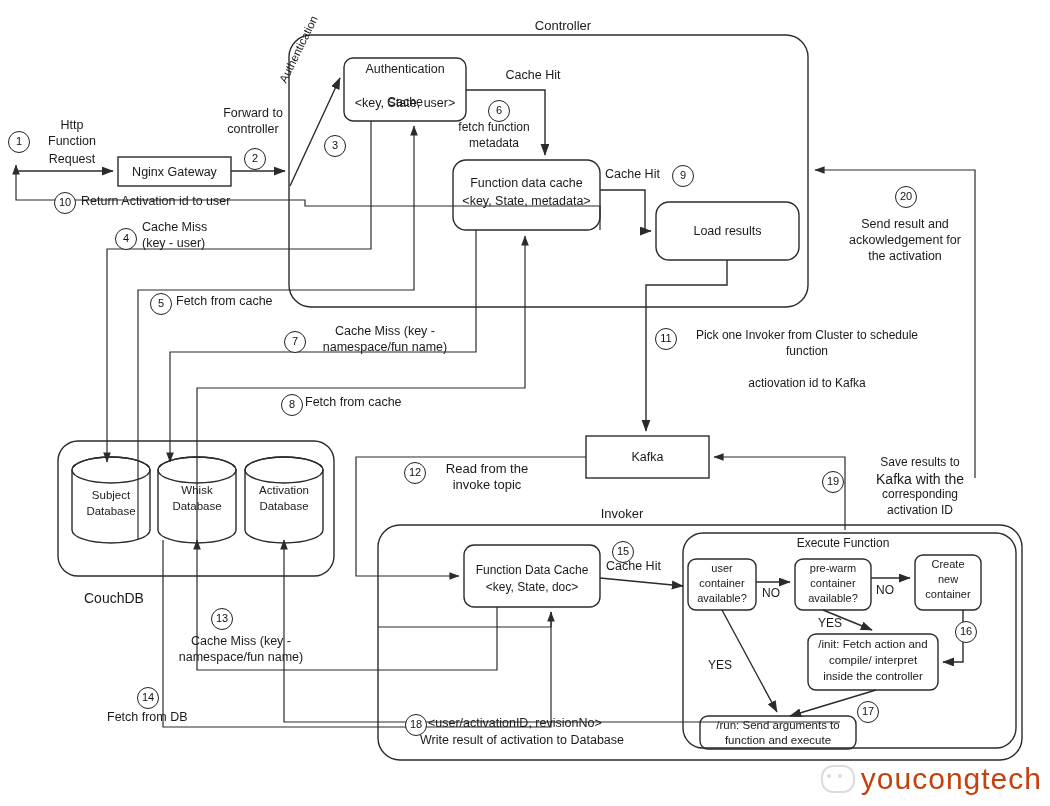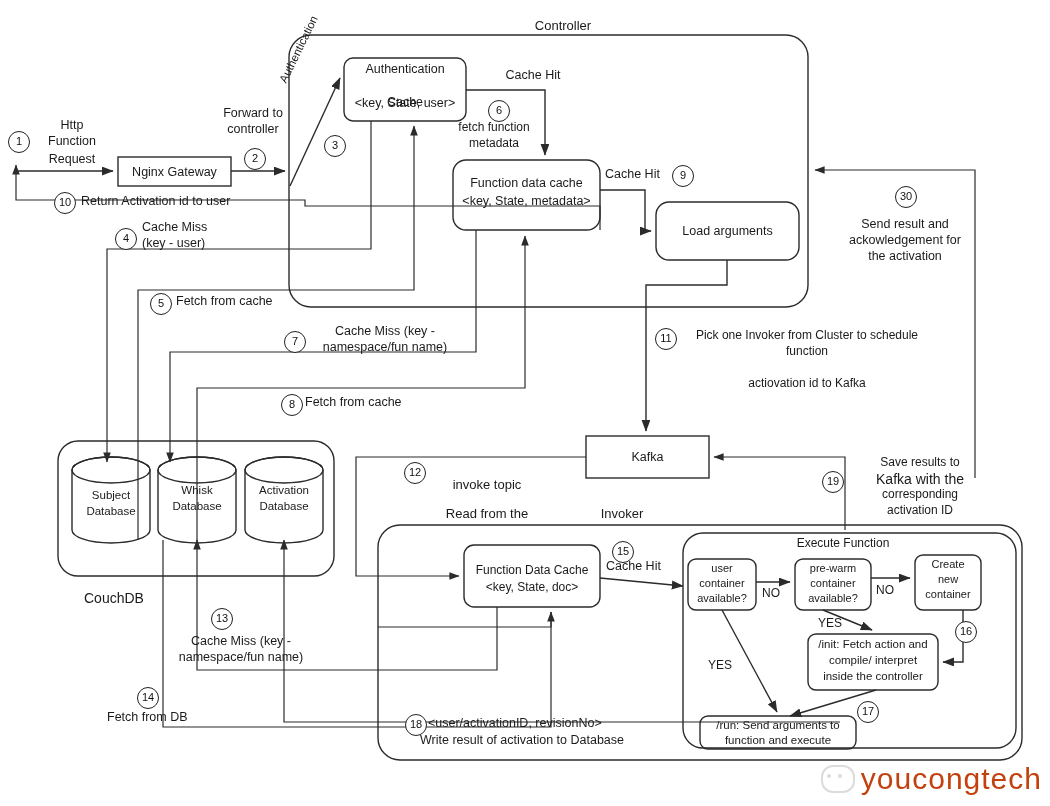--- a/index.html
+++ b/index.html
@@ -136,21 +136,21 @@
 
   <div class="boxlbl" style="left:118px;top:157px;width:113px;height:29px;font-size:12.5px;">Nginx Gateway</div>
 
   <div class="lbl c" style="left:344px;top:62px;width:122px;font-size:12.5px;">Authentication</div>
   <div class="lbl c" style="left:344px;top:95px;width:122px;font-size:12.5px;">Cache</div>
   <div class="lbl c" style="left:344px;top:96px;width:122px;font-size:12.5px;">&lt;key, State, user&gt;</div>
 
   <div class="lbl c" style="left:453px;top:176px;width:147px;font-size:12.5px;">Function data cache</div>
   <div class="lbl c" style="left:451px;top:194px;width:151px;font-size:12.5px;">&lt;key, State, metadata&gt;</div>
 
-  <div class="boxlbl" style="left:656px;top:202px;width:143px;height:58px;font-size:12.5px;">Load arguments</div>
+  <div class="boxlbl" style="left:656px;top:202px;width:143px;height:58px;font-size:12.5px;">Load results</div>
 
   <div class="boxlbl" style="left:586px;top:436px;width:123px;height:42px;font-size:12.5px;text-align:right;">Kafka</div>
 
   <div class="lbl c" style="left:72px;top:489px;width:78px;font-size:11.5px;">Subject</div>
   <div class="lbl c" style="left:72px;top:505px;width:78px;font-size:11.5px;">Database</div>
 
   <div class="lbl c" style="left:158px;top:484px;width:78px;font-size:11.5px;">Whisk</div>
   <div class="lbl c" style="left:158px;top:500px;width:78px;font-size:11.5px;">Database</div>
 
   <div class="lbl c" style="left:245px;top:484px;width:78px;font-size:11.5px;">Activation</div>
@@ -202,21 +202,21 @@
   <div class="lbl l" style="left:305px;top:395px;font-size:12.5px;">Fetch from cache</div>
 
   <div class="lbl l" style="left:605px;top:167px;font-size:12.5px;">Cache Hit</div>
 
   <div class="lbl l" style="left:81px;top:194px;font-size:12.5px;">Return Activation id to user</div>
 
   <div class="lbl c" style="left:676px;top:328px;width:262px;font-size:12px;">Pick one Invoker from Cluster to schedule</div>
   <div class="lbl c" style="left:676px;top:344px;width:262px;font-size:12px;">function</div>
   <div class="lbl c" style="left:676px;top:376px;width:262px;font-size:12px;">actiovation id to Kafka</div>
 
-  <div class="lbl c" style="left:402px;top:461px;width:170px;font-size:13px;margin-top:45px;">Read from the</div>
+  <div class="lbl c" style="left:402px;top:461px;width:170px;font-size:13px;">Read from the</div>
   <div class="lbl c" style="left:402px;top:477px;width:170px;font-size:13px;">invoke topic</div>
 
   <div class="lbl c" style="left:141px;top:634px;width:200px;font-size:12.5px;">Cache Miss (key -</div>
   <div class="lbl c" style="left:141px;top:650px;width:200px;font-size:12.5px;">namespace/fun name)</div>
 
   <div class="lbl l" style="left:107px;top:710px;font-size:12.5px;">Fetch from DB</div>
 
   <div class="lbl l" style="left:606px;top:559px;font-size:12.5px;">Cache Hit</div>
 
   <div class="lbl l" style="left:428px;top:716px;font-size:12.5px;">&lt;user/activationID, revisionNo&gt;</div>
@@ -248,20 +248,20 @@
   <div class="num" style="left:54px;top:192px;">10</div>
   <div class="num" style="left:655px;top:328px;">11</div>
   <div class="num" style="left:404px;top:462px;">12</div>
   <div class="num" style="left:211px;top:608px;">13</div>
   <div class="num" style="left:137px;top:687px;">14</div>
   <div class="num" style="left:612px;top:541px;">15</div>
   <div class="num" style="left:955px;top:621px;">16</div>
   <div class="num" style="left:857px;top:701px;">17</div>
   <div class="num" style="left:405px;top:714px;">18</div>
   <div class="num" style="left:822px;top:471px;">19</div>
-  <div class="num" style="left:895px;top:186px;">30</div>
+  <div class="num" style="left:895px;top:186px;">20</div>
 
   <div class="watermark">
     <span class="wm-icon"></span>
     <span>youcongtech</span>
   </div>
 
 </div>
 
 </body></html>

